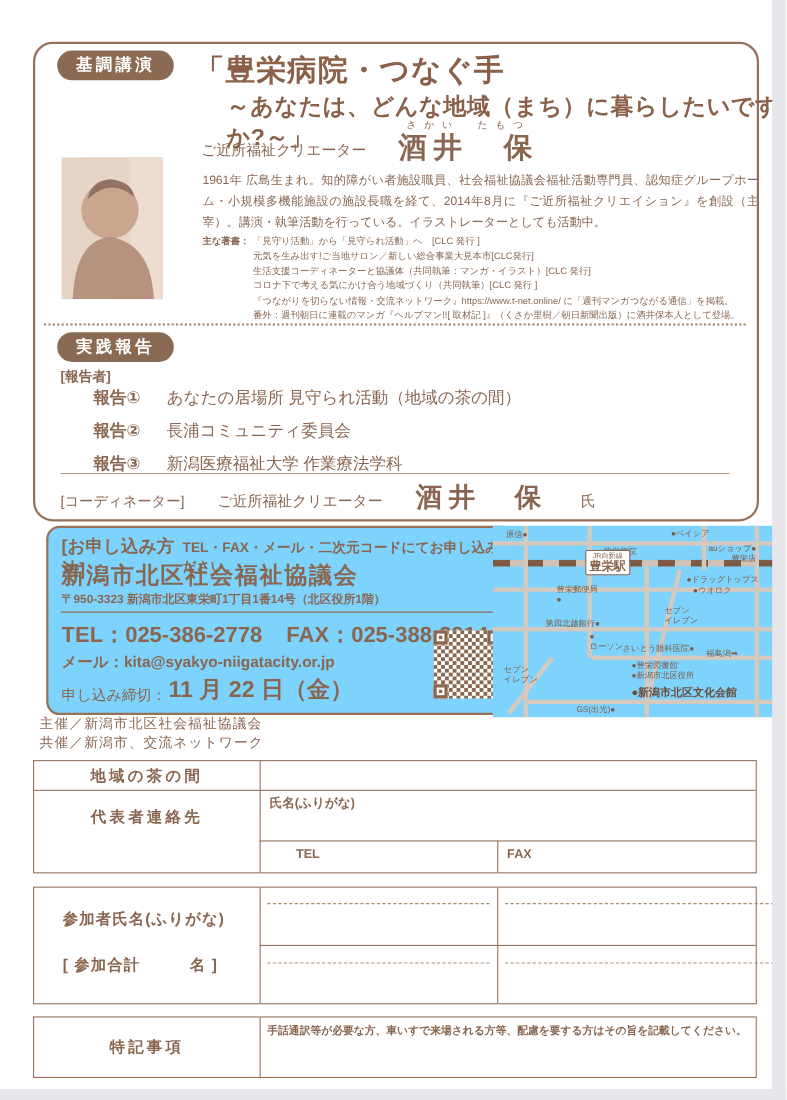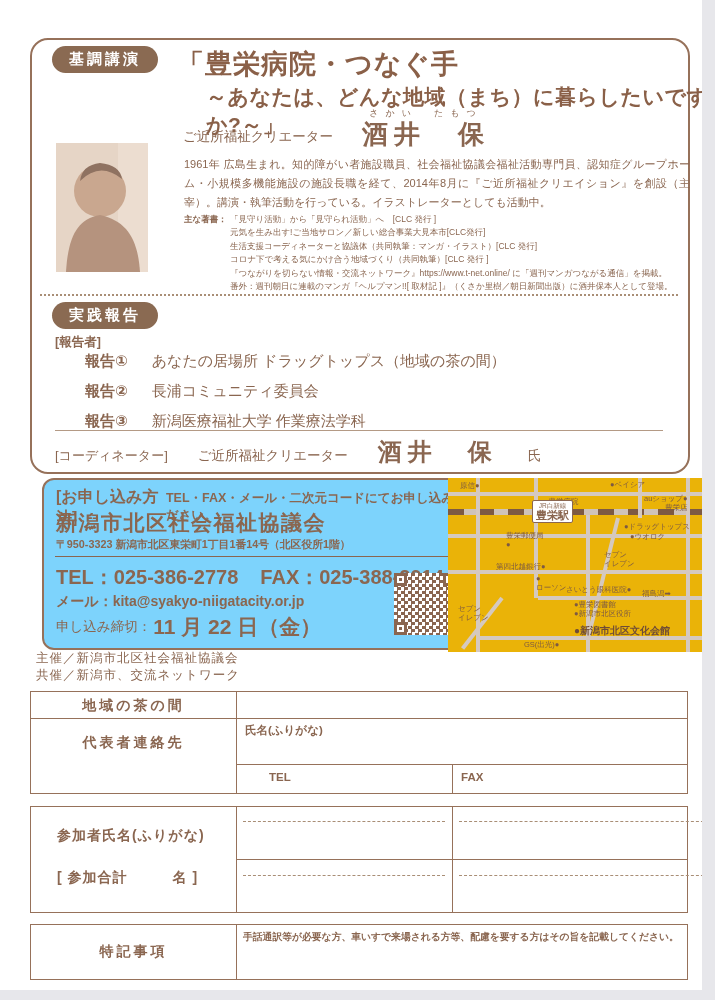--- a/index.html
+++ b/index.html
@@ -22,21 +22,21 @@
   .thinsep{border-top:1px solid #b49a85;}
   .repline{display:flex;gap:24px;font-size:15px;}
   .photo{background:linear-gradient(135deg,#ecdfd3,#e0cbbb);overflow:hidden;}
   
   .tbl{border:1.5px solid #96715a;background:#fff;}
   .cellline{background:#96715a;}
   .flabel{font-size:14px;font-weight:bold;letter-spacing:3px;}
   .slabel{font-size:11.5px;font-weight:bold;}
   .dotted{border-top:1px dashed #a98e76;}
   
-  #map{overflow:hidden;background:#eab308;}
+  #map{overflow:hidden;background:#7dd3fc;}
   .road{position:absolute;background:#d5c9bf;}
   .rail{position:absolute;background:repeating-linear-gradient(90deg,#7d5a43 0 16px,#cfc3b9 16px 30px);}
   .mlabel{position:absolute;font-size:7.5px;line-height:1.2;color:#7d5a43;white-space:pre-line;}
   .mlabel.big{font-size:10px;font-weight:bold;color:#6f4c37;}
   .station{position:absolute;background:#fff;border:1px solid #8a6650;text-align:center;
            border-radius:2px;padding:1px 3px;}
   .station .line{font-size:6.5px;display:block;line-height:1.1;}
   .station .name{font-size:11px;font-weight:bold;display:block;line-height:1.1;}
   
   .qr{background-image:repeating-conic-gradient(#8a6650 0% 25%,#ffffff 25% 50%);
@@ -89,21 +89,21 @@
   </div>
 
   <div class="abs dotsep" style="left:40px;top:294px;width:638px;"></div>
 
   <div class="abs badge" style="left:52px;top:302px;width:106px;height:27px;text-align:center;">実践報告</div>
   <div class="abs b" style="left:55px;top:334px;font-size:12.5px;">[報告者]</div>
 
   <div class="abs" style="left:85px;top:352px;">
     <div class="repline" style="margin-bottom:11px;">
       <span class="b">報告①</span>
-      <span>あなたの居場所 ドラッグトップス（地域の茶の間）</span>
+      <span>あなたの居場所 見守られ活動（地域の茶の間）</span>
     </div>
     <div class="repline" style="margin-bottom:11px;">
       <span class="b">報告②</span>
       <span>長浦コミュニティ委員会</span>
     </div>
     <div class="repline">
       <span class="b">報告③</span>
       <span>新潟医療福祉大学 作業療法学科</span>
     </div>
   </div>
@@ -123,21 +123,21 @@
       <span class="b" style="font-size:12.5px;">TEL・FAX・メール・二次元コードにてお申し込みください。</span>
     </div>
     <div class="b" style="position:absolute;left:12px;top:29px;font-size:21px;letter-spacing:1.5px;">新潟市北区社会福祉協議会</div>
     <div class="b" style="position:absolute;left:12px;top:58px;font-size:10.8px;">〒950-3323 新潟市北区東栄町1丁目1番14号（北区役所1階）</div>
     <div style="position:absolute;left:11px;top:76px;width:400px;border-top:1px solid #8a6650;"></div>
     <div style="position:absolute;left:12px;top:84px;display:flex;gap:22px;">
       <span class="b" style="font-size:20px;">TEL：025-386-2778</span>
       <span class="b" style="font-size:20px;">FAX：025-388-2914</span>
     </div>
     <div class="b" style="position:absolute;left:12px;top:113px;font-size:14px;">メール：kita@syakyo-niigatacity.or.jp</div>
-    <div style="position:absolute;left:12px;top:133px;display:flex;align-items:center;gap:2px;">
+    <div style="position:absolute;left:12px;top:133px;display:flex;align-items:flex-end;gap:2px;">
       <span style="font-size:13.5px;">申し込み締切：</span>
       <span class="b" style="font-size:21px;">11 月 22 日（金）</span>
     </div>
     <div class="qr" style="right:11px;top:93px;width:62px;height:62px;">
       <span class="qr-eye" style="left:0;top:0;"></span>
       <span class="qr-eye" style="right:0;top:0;"></span>
       <span class="qr-eye" style="left:0;bottom:0;"></span>
     </div>
   </div>
 

